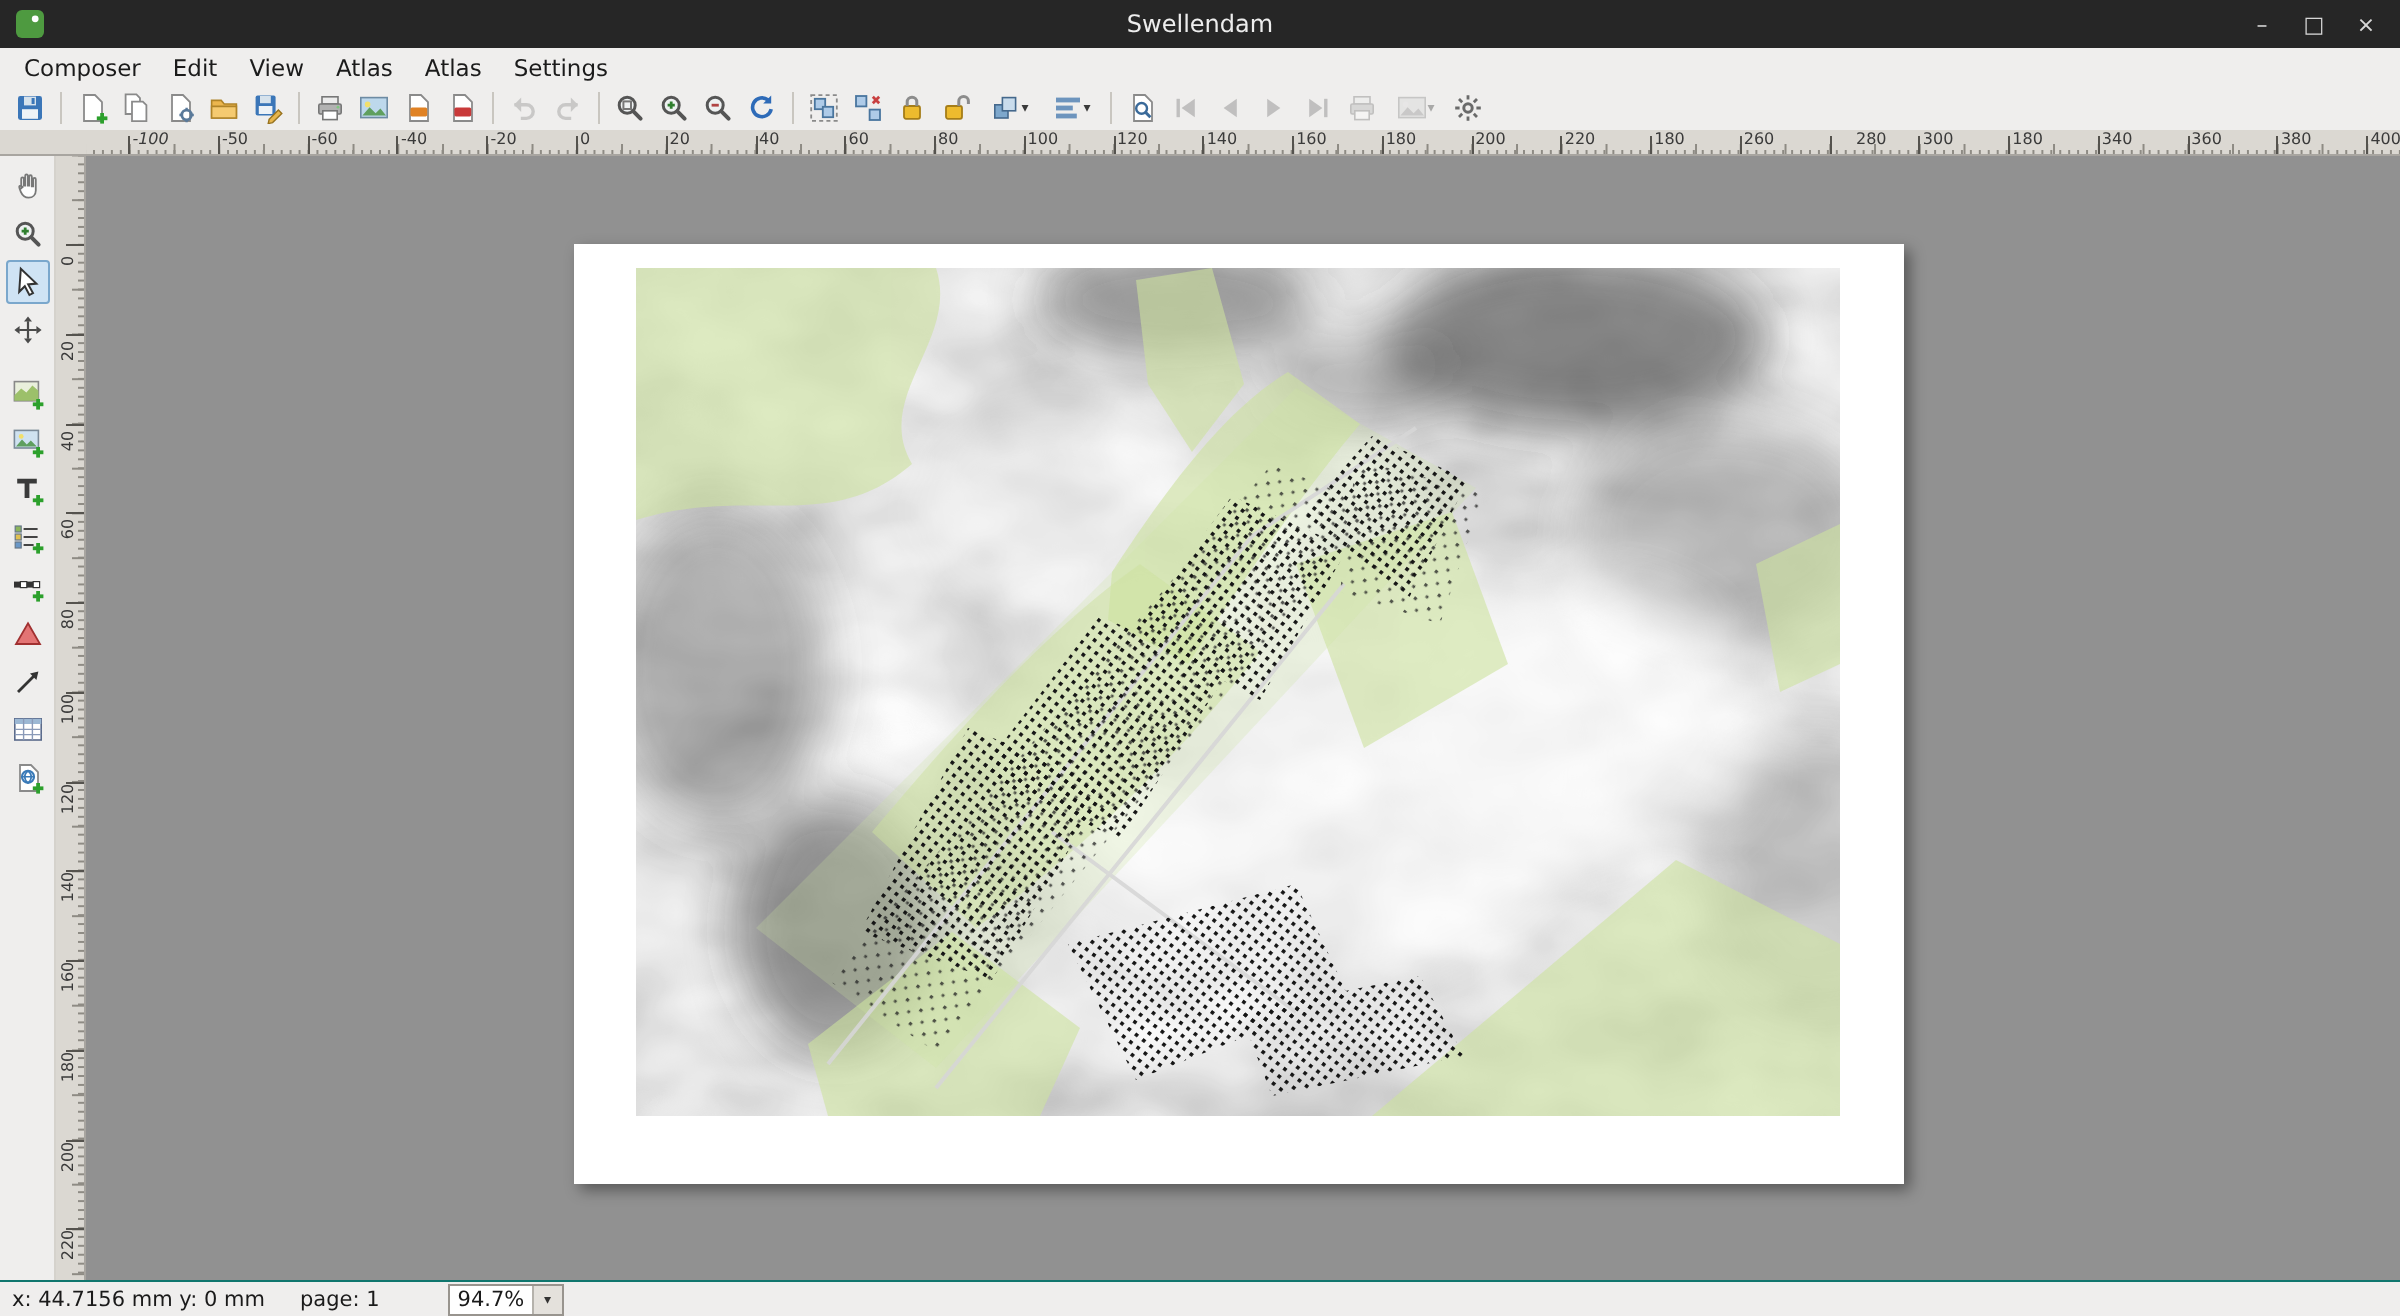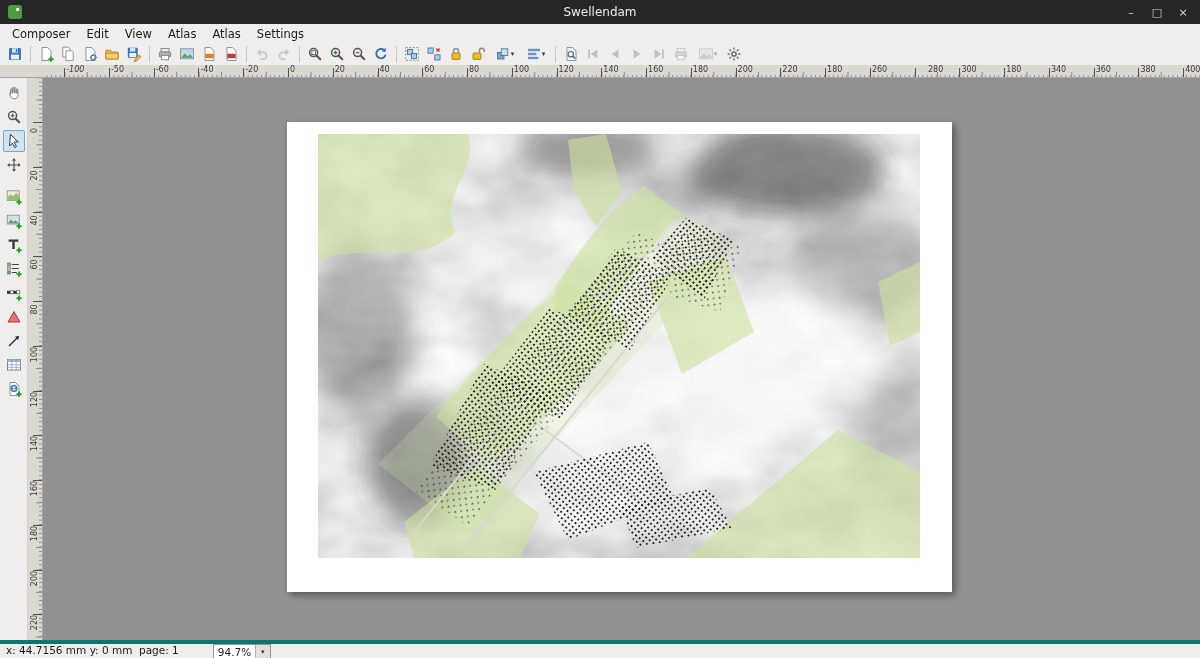--- a/index.html
+++ b/index.html
@@ -53,23 +53,23 @@
   .left-toolbar { position:absolute; top:78px; left:0; width:28px; bottom:18px; background:#efeeed; border-right:1px solid #d5d2cc; display:flex; flex-direction:column; align-items:center; padding-top:3px; }
   .left-toolbar .tbtn { margin:1px 0; }
 
   
   .canvas { position:absolute; top:78px; left:43px; right:0; bottom:18px; background:#919191; overflow:hidden; }
   .page { position:absolute; left:244px; top:44px; width:665px; height:470px; background:#fff; box-shadow:3px 3px 7px rgba(0,0,0,.4); }
   .map-frame { position:absolute; left:31px; top:12px; width:602px; height:424px; overflow:hidden; }
   .map-frame svg { display:block; }
 
   
-  .statusbar { position:absolute; left:0; right:0; bottom:0; height:18px; background:#efeeed; border-top:4px solid #0f766e; display:flex; align-items:flex-start; font-size:10.5px; color:#1a1a1a; }
+  .statusbar { position:absolute; left:0; right:0; bottom:0; height:18px; background:#efeeed; border-top:1px solid #0f766e; display:flex; align-items:center; font-size:10.5px; color:#1a1a1a; }
   .sb-pos { margin-left:6px; min-width:128px; }
-  .sb-page { margin-left:5px; }
+  .sb-page { margin-left:16px; }
   .combo { margin-left:34px; width:58px; height:16px; background:#fff; border:1px solid #98948e; display:flex; align-items:stretch; }
   .combo-value { flex:1; padding-left:4px; line-height:14px; font-size:10.5px; }
   .combo-arrow { width:15px; background:#e4e1dc; border-left:1px solid #b5b2ac; display:flex; align-items:center; justify-content:center; font-size:7px; color:#333; }
 </style>
 </head>
 <body>
 
 <div class="app">
 
   <div class="titlebar">

